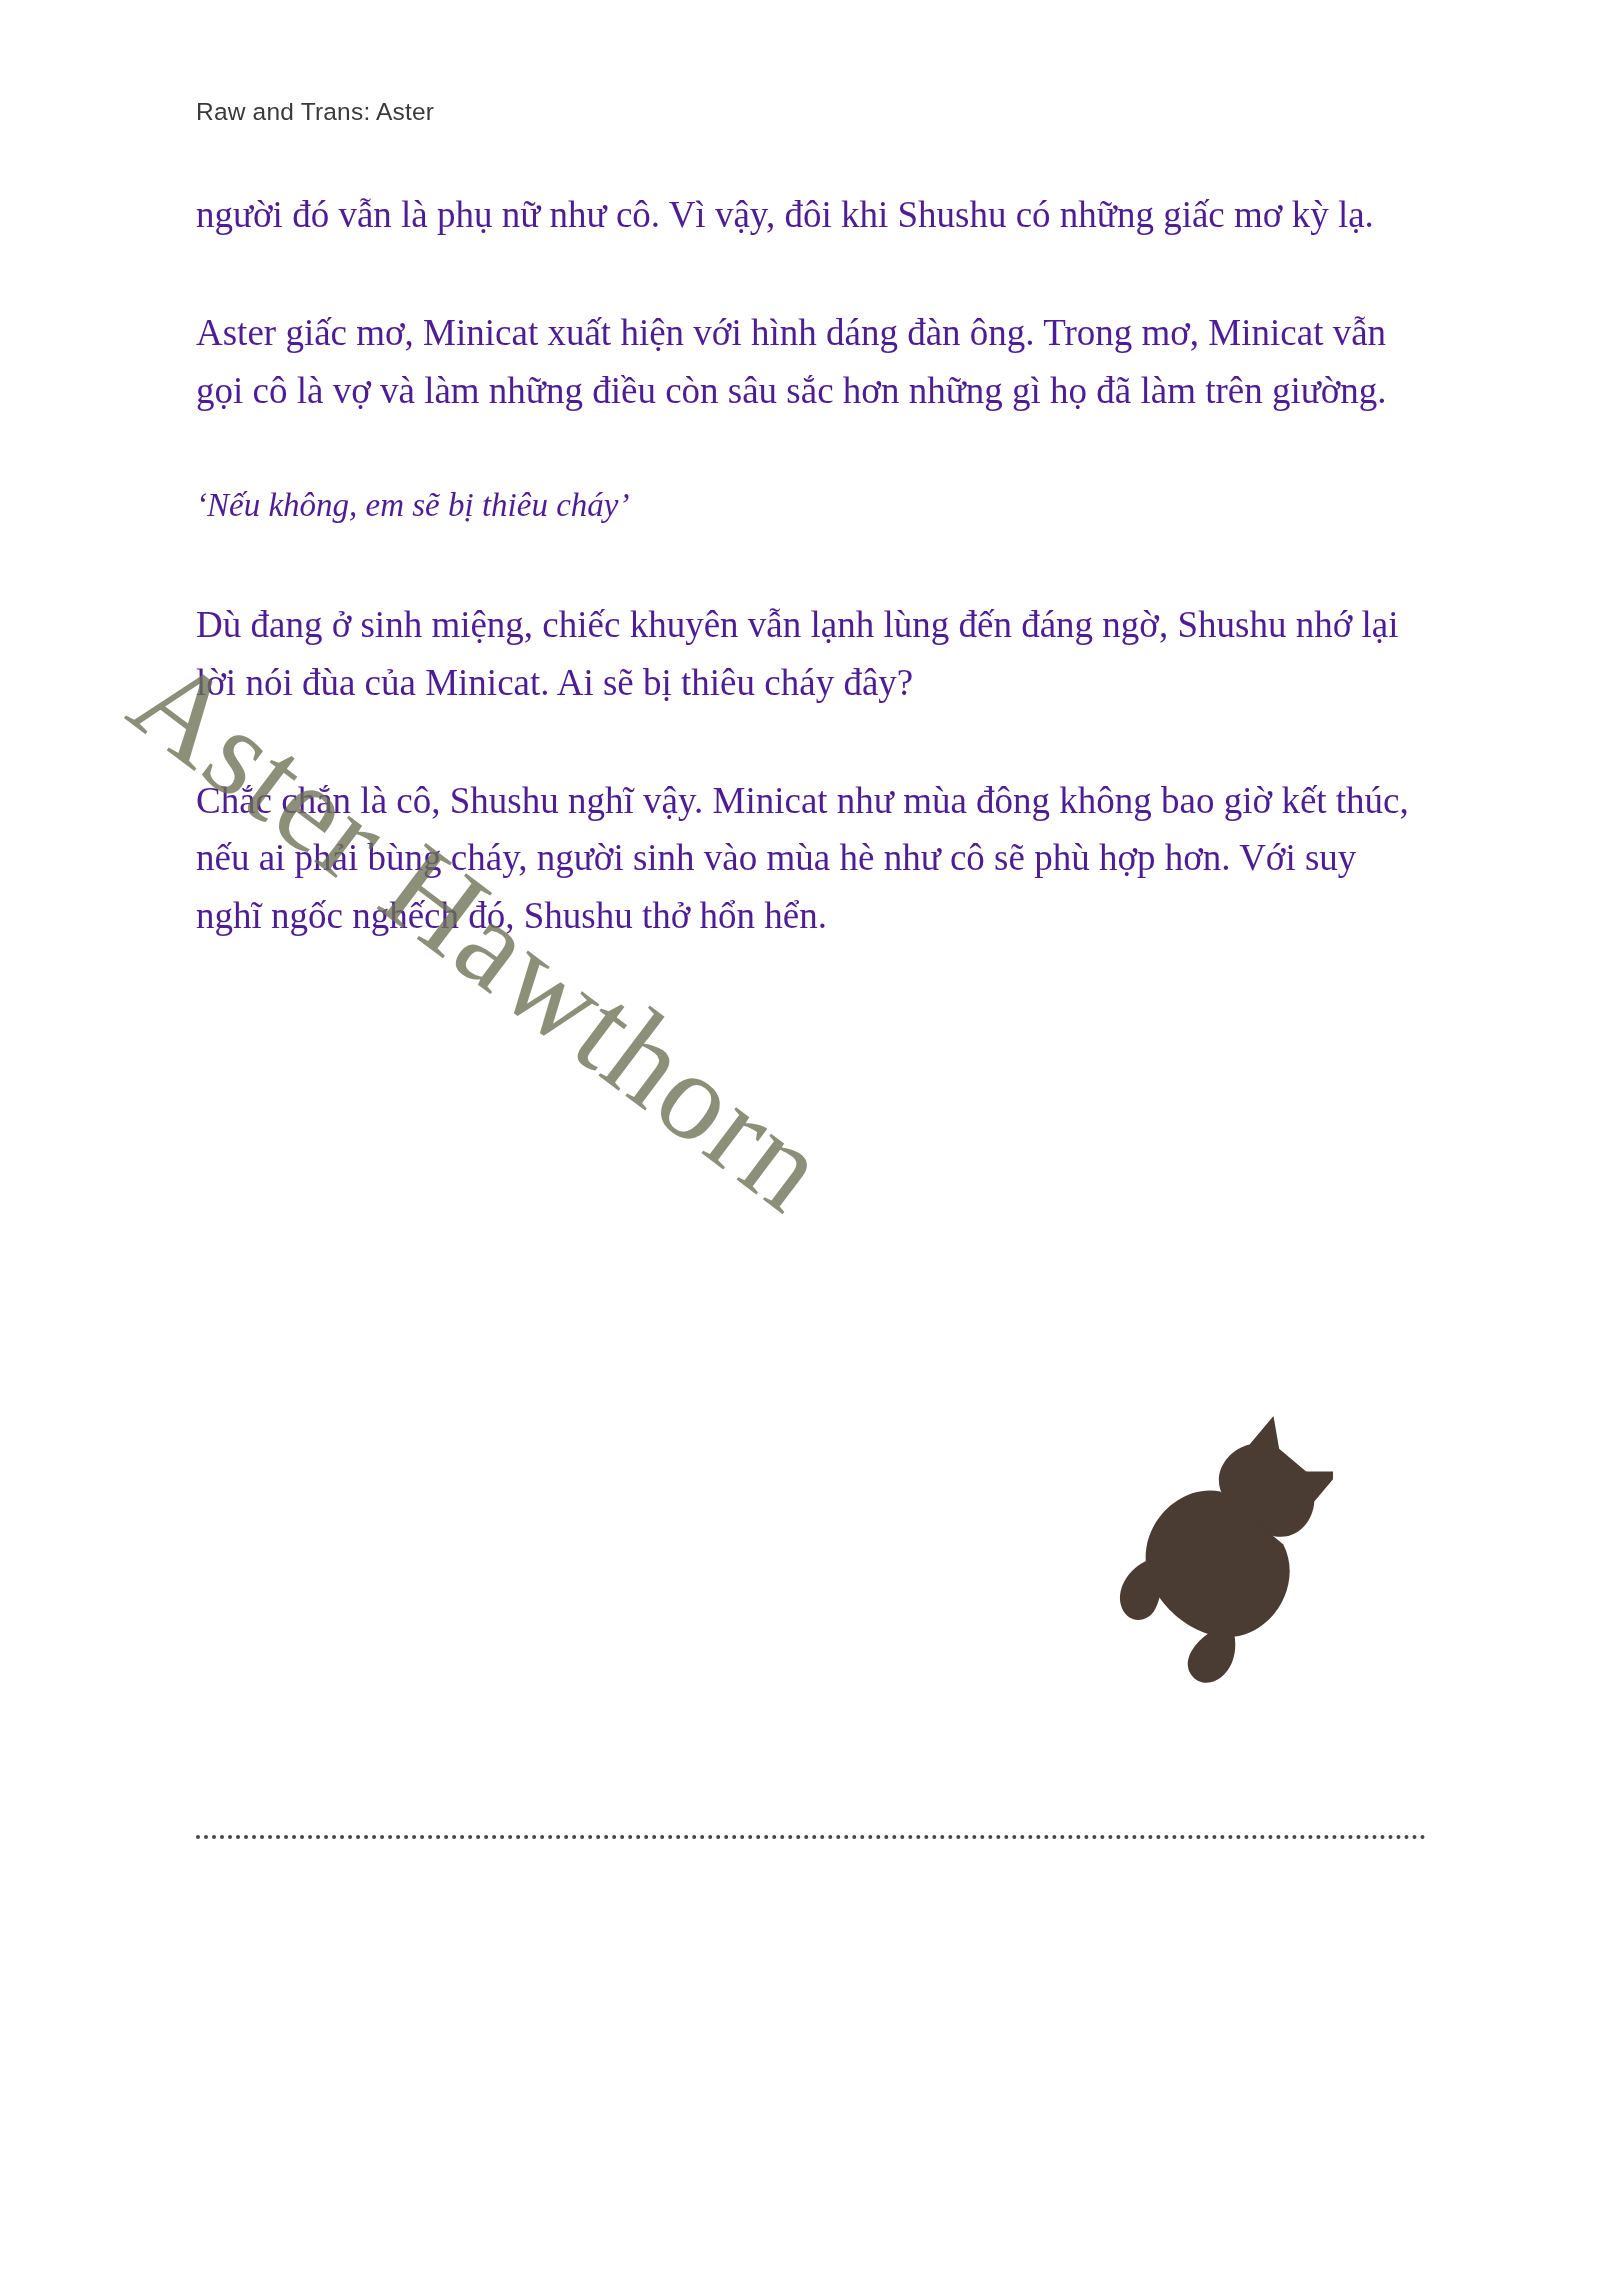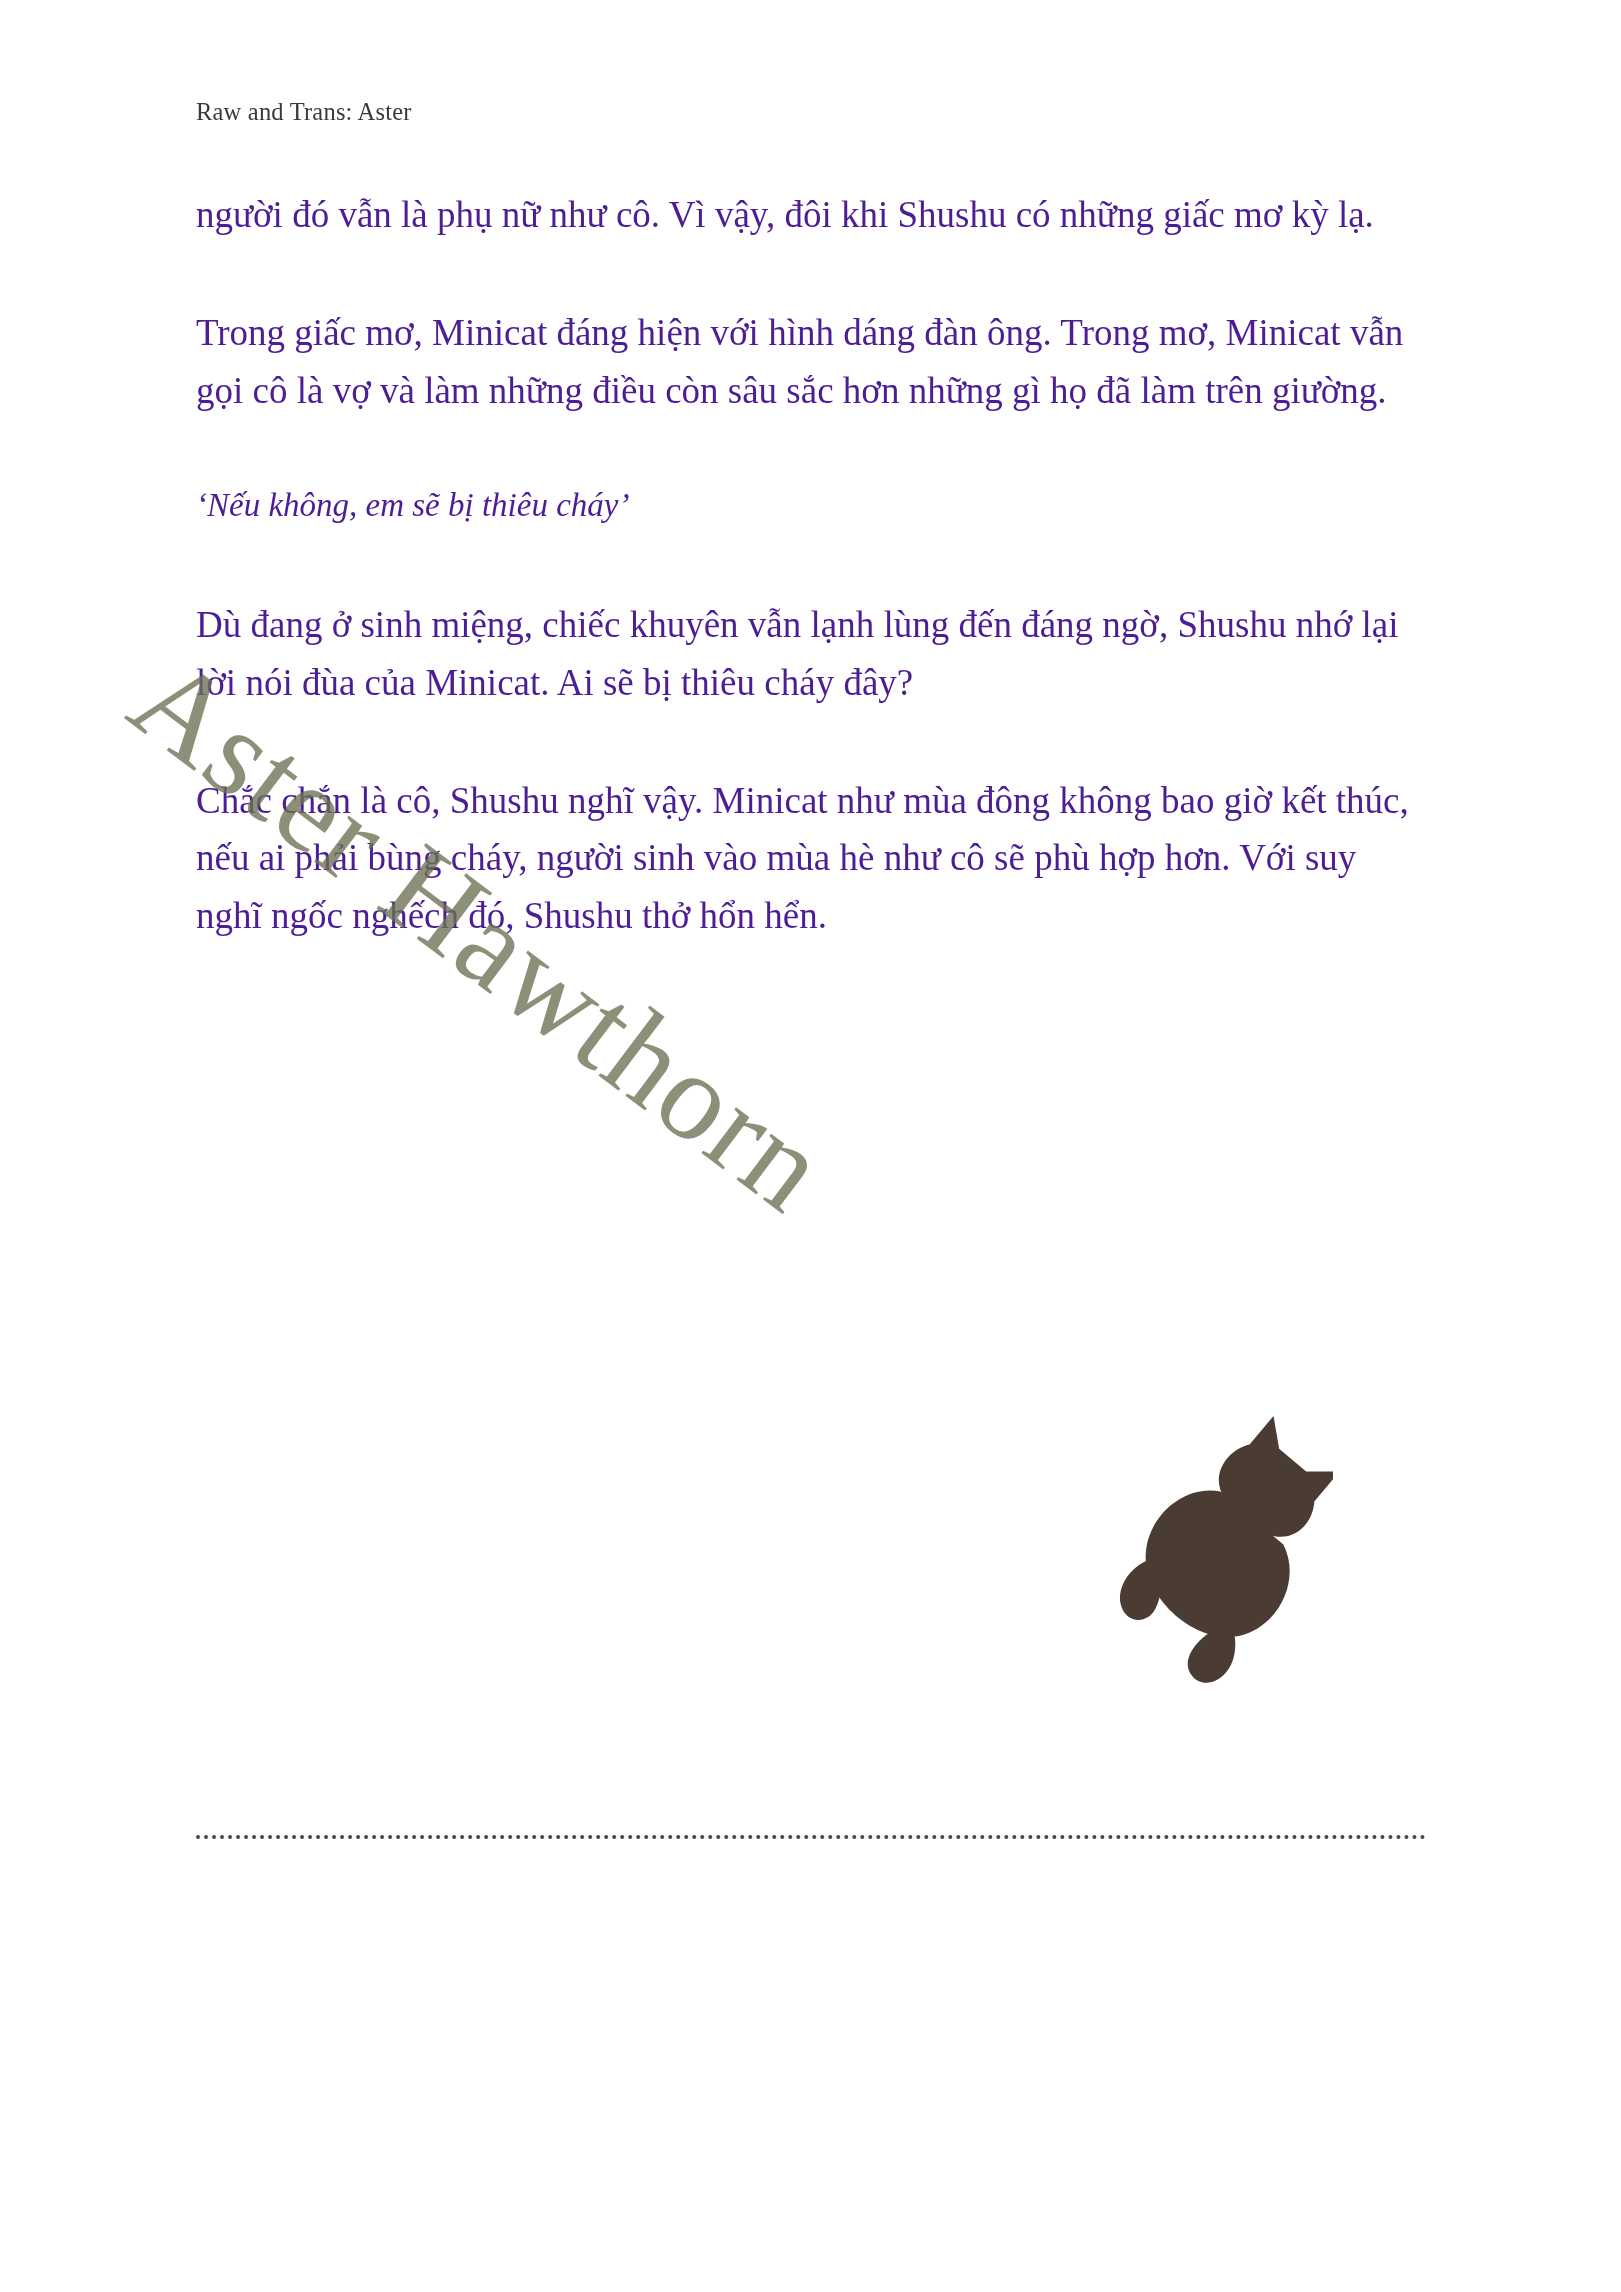--- a/index.html
+++ b/index.html
@@ -14,21 +14,21 @@
     position: relative;
     width: 1621px;
     height: 2293px;
     background: #ffffff;
     overflow: hidden;
   }
   .header {
     position: absolute;
     top: 98px;
     left: 196px;
-    font-family: Liberation Serif, serif;
+    font-family: Liberation Sans, sans-serif;
     font-size: 24.5px;
     color: #3a3a3a;
     letter-spacing: 0.2px;
   }
   .content {
     position: absolute;
     top: 186px;
     left: 196px;
     width: 1235px;
   }
@@ -82,21 +82,21 @@
 </style>
 </head>
 <body>
 
 <div class="page">
 
   <div class="header">Raw and Trans: Aster</div>
 
   <div class="content">
     <p class="para">người đó vẫn là phụ nữ như cô. Vì vậy, đôi khi Shushu có những giấc mơ kỳ lạ.</p>
-    <p class="para">Trong giấc mơ, Minicat đáng hiện với hình dáng đàn ông. Trong mơ, Minicat vẫn gọi cô là vợ và làm những điều còn sâu sắc hơn những gì họ đã làm trên giường.</p>
+    <p class="para">Aster giấc mơ, Minicat xuất hiện với hình dáng đàn ông. Trong mơ, Minicat vẫn gọi cô là vợ và làm những điều còn sâu sắc hơn những gì họ đã làm trên giường.</p>
     <p class="para quote">‘Nếu không, em sẽ bị thiêu cháy’</p>
     <p class="para">Dù đang ở sinh miệng, chiếc khuyên vẫn lạnh lùng đến đáng ngờ, Shushu nhớ lại lời nói đùa của Minicat. Ai sẽ bị thiêu cháy đây?</p>
     <p class="para">Chắc chắn là cô, Shushu nghĩ vậy. Minicat như mùa đông không bao giờ kết thúc, nếu ai phải bùng cháy, người sinh vào mùa hè như cô sẽ phù hợp hơn. Với suy nghĩ ngốc nghếch đó, Shushu thở hổn hển.</p>
   </div>
 
   <div class="watermark">Aster Hawthorn</div>
 
   <div class="cat">
     <svg viewBox="0 0 220 290" width="216" height="284" aria-hidden="true">
       <g fill="#4a3b33" transform="rotate(40 110 145)">

